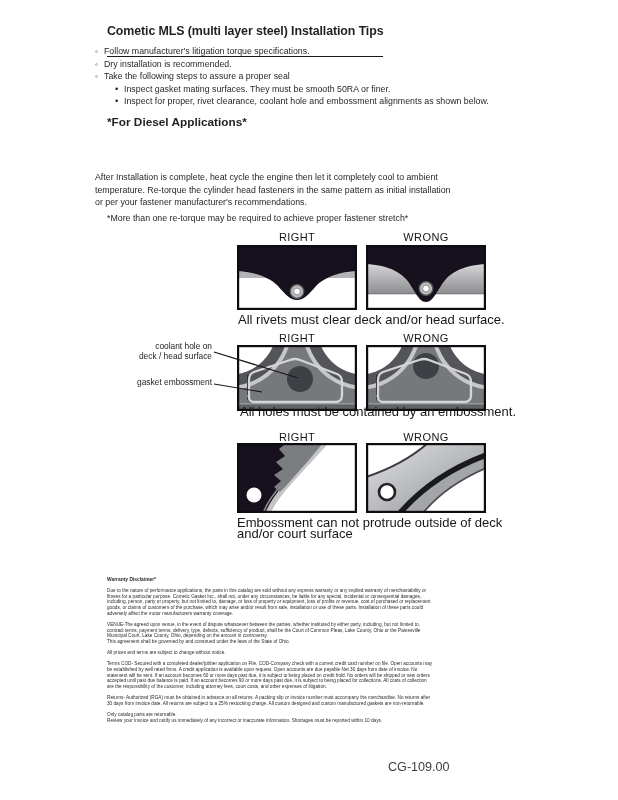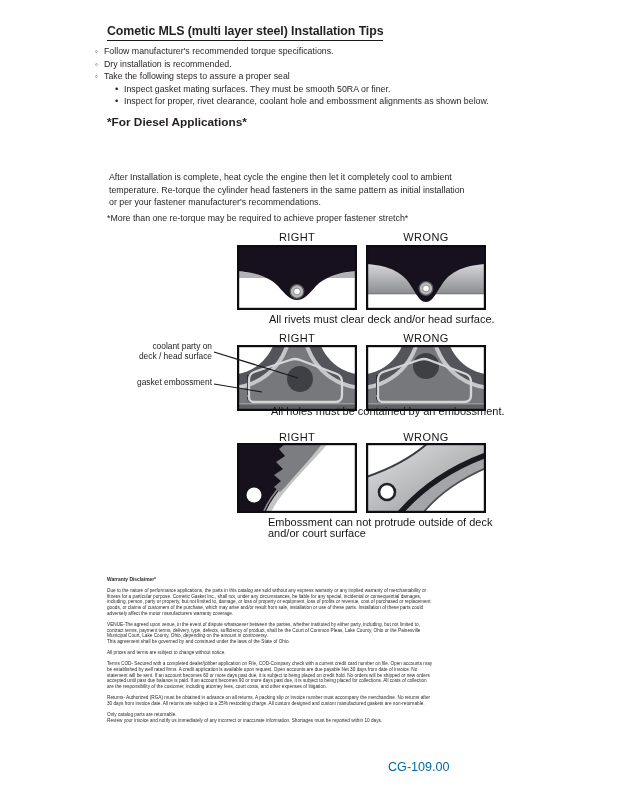--- a/index.html
+++ b/index.html
@@ -3,62 +3,62 @@
 <meta charset="utf-8">
 <style>
   html,body{margin:0;padding:0;background:#fff;}
   body{font-family:"Liberation Sans", sans-serif; -webkit-text-size-adjust:none;}
   #page{position:relative;width:618px;height:800px;background:#ffffff;overflow:hidden;color:#231f20;}
 
   .abs{position:absolute;}
 
   
   #title{left:107px;top:24px;font-size:12.4px;font-weight:bold;letter-spacing:-0.1px;
-         border-bottom:1.6px solid #1a1a1a;padding-bottom:2px;white-space:nowrap;}
+         border-bottom:1.6px solid #1a1a1a;padding-bottom:18px;white-space:nowrap;}
 
   
   #bullets{left:95px;top:45px;font-size:8.8px;line-height:12.6px;white-space:nowrap;}
   .brow{display:flex;align-items:baseline;}
   .brow .marker{width:9px;text-align:left;font-size:8.5px;}
   .brow.sub{padding-left:20px;}
   .brow.sub .marker{font-size:9.5px;}
 
   
   #diesel-head{left:107px;top:115px;font-size:11.8px;font-weight:bold;}
   .para{font-size:8.8px;line-height:12.5px;white-space:pre-line;}
   #diesel-p1{left:107px;top:135px;}
-  #diesel-p2{left:109px;top:171px;}
+  #diesel-p2{left:95px;top:171px;}
   #diesel-note{left:107px;top:213px;font-size:8.8px;}
 
   
   .fig-label{width:120px;text-align:center;font-size:11px;letter-spacing:0.4px;color:#161616;}
   .panel{width:120px;height:auto;display:block;}
-  .caption{font-size:11px;line-height:11px;color:#161616;white-space:pre-line;margin-left:31px;}
+  .caption{font-size:13px;line-height:11px;color:#161616;white-space:pre-line;}
   .side-label{font-size:8.4px;line-height:9.6px;text-align:right;white-space:pre-line;color:#1c1c1c;}
 
   #leader-overlay{left:210px;top:338px;width:102px;height:64px;z-index:5;}
 
   
   #legal{left:107px;top:577px;width:420px;font-size:4.7px;line-height:5.7px;color:#2a2a2a;}
   #legal .lp{margin:0 0 5.4px 0;white-space:pre-line;}
   #legal .lh{font-weight:bold;font-size:4.9px;margin:0 0 5.2px 0;}
 
-  #page-code{left:388px;top:760px;font-size:12.6px;color:#0369a1;text-align:center;}
+  #page-code{left:388px;top:760px;font-size:12.6px;color:#404040;text-align:center;}
 </style>
 </head>
 <body>
 
 <div id="page">
 
   <div id="title" class="abs">Cometic MLS (multi layer steel) Installation Tips</div>
 
   <div id="bullets" class="abs">
     <div class="brow">
       <span class="marker">◦</span>
-      <span>Follow manufacturer's recommended torque specifications.</span>
+      <span>Follow manufacturer's litigation torque specifications.</span>
     </div>
     <div class="brow">
       <span class="marker">◦</span>
       <span>Dry installation is recommended.</span>
     </div>
     <div class="brow">
       <span class="marker">◦</span>
       <span>Take the following steps to assure a proper seal</span>
     </div>
     <div class="brow sub">
@@ -106,21 +106,21 @@
       <rect x="1" y="49.5" width="118" height="14.5" fill="#ffffff"></rect>
       <path d="M0,0 H120 V19 C98,20.5 88,26 80,34 C72,43 68,57 60,57 C52,57 48,43 40,34 C32,26 22,20.5 0,19 Z" fill="#17111d"></path>
       <circle cx="60" cy="43.5" r="6.8" fill="#b9babc" stroke="#58585c" stroke-width="1.3"></circle>
       <circle cx="60" cy="43.5" r="3.4" fill="#ffffff" stroke="#77777b" stroke-width="0.8"></circle>
       <rect x="1.1" y="1.1" width="117.8" height="62.8" fill="none" stroke="#0d0d11" stroke-width="2.2"></rect>
     </svg>
   </div>
 
   <div class="abs caption" style="left:238px;top:314px;">All rivets must clear deck and/or head surface.</div>
 
-  <div class="abs side-label" style="left:112px;top:342px;width:100px;">coolant party on
+  <div class="abs side-label" style="left:112px;top:342px;width:100px;">coolant hole on
 deck / head surface</div>
   <div class="abs side-label" style="left:112px;top:378px;width:100px;">gasket embossment</div>
 
   <svg id="leader-overlay" class="abs" viewBox="0 0 102 64">
     <line x1="4" y1="14" x2="88" y2="40" stroke="#1a1a1a" stroke-width="1.2"></line>
     <line x1="4" y1="46" x2="52" y2="54" stroke="#1a1a1a" stroke-width="1.2"></line>
   </svg>
 
   <div class="abs fig-label" style="left:237px;top:332px;">RIGHT</div>
   <div class="abs fig-label" style="left:366px;top:332px;">WRONG</div>

